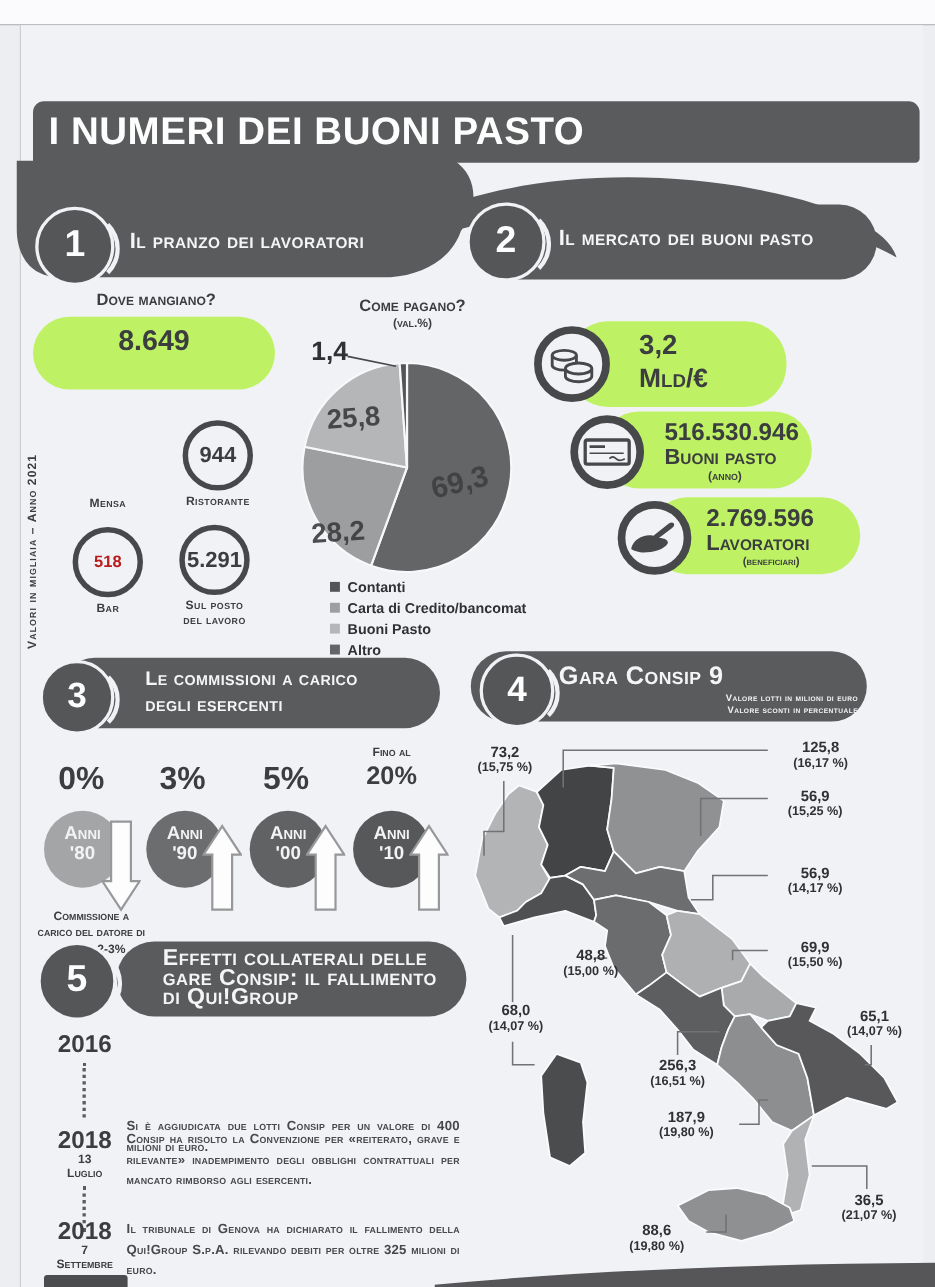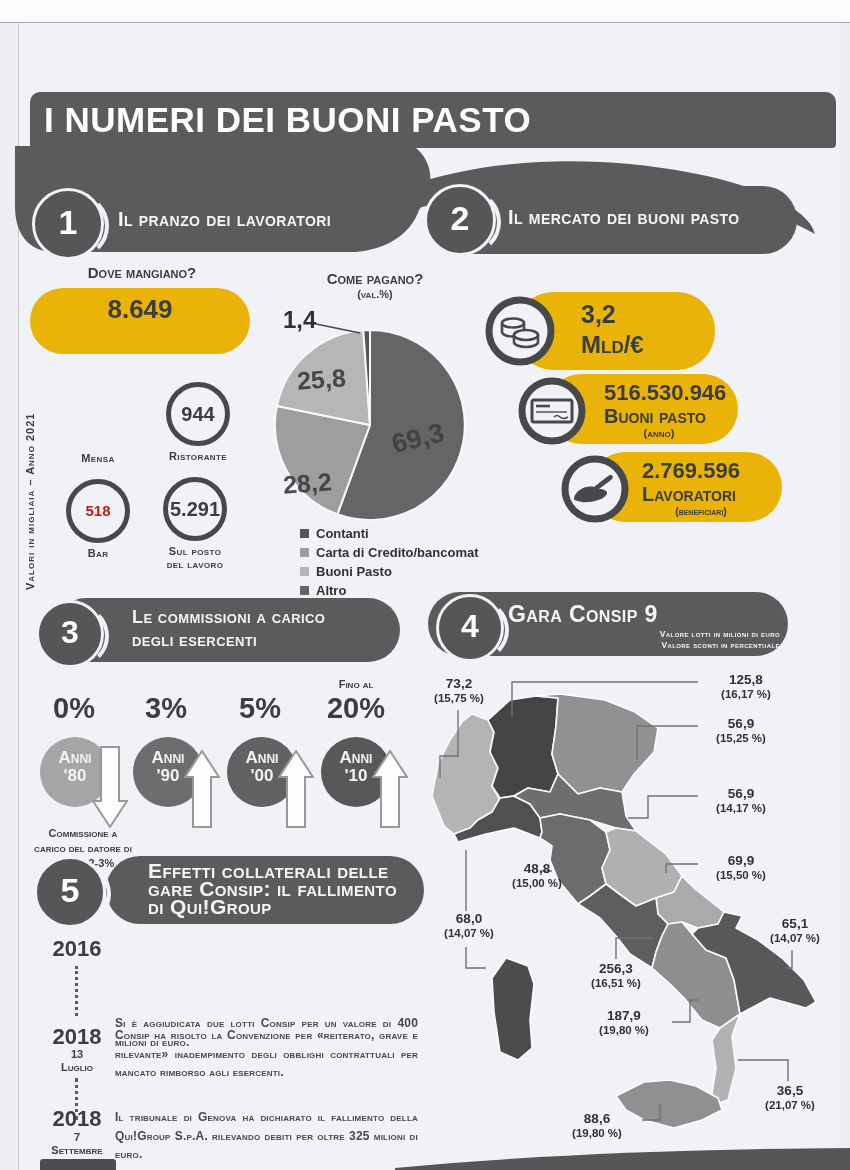--- a/index.html
+++ b/index.html
@@ -10,21 +10,21 @@
   .abs{position:absolute;}
   .sc{font-variant:small-caps;}
   .dk{color:#3b3d3f;}
   
   .titlebar{left:30px;top:92px;width:806px;height:56px;background:#595b5d;border-radius:10px 10px 4px 0;color:#fdfdfd;
             font-size:35px;font-weight:700;letter-spacing:.5px;line-height:56px;padding-left:14px;box-sizing:border-box;white-space:nowrap;}
   .numcirc{background:#545658;border:3px solid #f1f2f5;border-radius:50%;color:#fdfdfd;text-align:center;font-weight:700;z-index:5;}
   .numcirc::after{content:"";position:absolute;right:-8px;top:2px;width:calc(100% - 8px);height:calc(100% - 8px);
                   border:4px solid transparent;border-right-color:#f1f2f5;border-radius:50%;}
   .bannertext{color:#f4f5f7;font-weight:700;letter-spacing:.4px;z-index:6;}
-  .pill{background:#eab308;border-radius:33px;}
+  .pill{background:#bef264;border-radius:33px;}
   .ringcirc{border:5px solid #46484a;border-radius:50%;box-sizing:border-box;text-align:center;}
   .clabel{font-size:11px;font-weight:700;letter-spacing:.4px;text-align:center;color:#3b3d3f;line-height:13px;}
   .era{border-radius:50%;color:#f2f3f5;text-align:center;font-weight:700;}
   .maplab{text-align:center;line-height:15px;color:#2f3133;}
   .maplab .v{font-size:13.5px;font-weight:700;}
   .maplab .p{font-size:11.5px;font-weight:700;}
   .tl-year{font-size:22px;font-weight:700;color:#3b3d3f;text-align:center;}
   .tl-sub{font-size:11px;font-weight:700;color:#3b3d3f;text-align:center;}
   .tl-text{font-size:12px;font-weight:600;color:#46484a;text-align:justify;line-height:1.55;letter-spacing:.2px;}
   .dots{border-left:3px dotted #5a5c5e;width:0;}
@@ -155,21 +155,21 @@
   </div>
   <div class="abs bannertext sc" style="left:132px;top:606px;width:270px;font-size:18px;line-height:23px;">
     <span>Le commissioni a carico</span><br>
     <span>degli esercenti</span>
   </div>
 
   <div class="abs dk" style="left:44px;top:692px;width:60px;text-align:center;font-size:29px;font-weight:700;">0%</div>
   <div class="abs dk" style="left:136px;top:692px;width:60px;text-align:center;font-size:29px;font-weight:700;">3%</div>
   <div class="abs dk" style="left:230px;top:692px;width:60px;text-align:center;font-size:29px;font-weight:700;">5%</div>
   <div class="abs sc dk" style="left:322px;top:678px;width:68px;text-align:center;font-size:11px;font-weight:700;">Fino al</div>
-  <div class="abs dk" style="left:318px;top:692px;width:76px;text-align:center;font-size:29px;font-weight:700;">20%</div>
+  <div class="abs dk" style="left:318px;top:692px;width:76px;text-align:center;font-size:23px;font-weight:700;">20%</div>
 
   <div class="abs era sc" style="left:40px;top:737px;width:70px;height:70px;background:#a3a5a7;">
     <div style="font-size:17px;margin-top:12px;line-height:18px;">Anni</div>
     <div style="font-size:17px;line-height:18px;">'80</div>
   </div>
   <div class="abs era sc" style="left:133px;top:737px;width:70px;height:70px;background:#6b6d6f;">
     <div style="font-size:17px;margin-top:12px;line-height:18px;">Anni</div>
     <div style="font-size:17px;line-height:18px;">'90</div>
   </div>
   <div class="abs era sc" style="left:227px;top:737px;width:70px;height:70px;background:#606264;">

